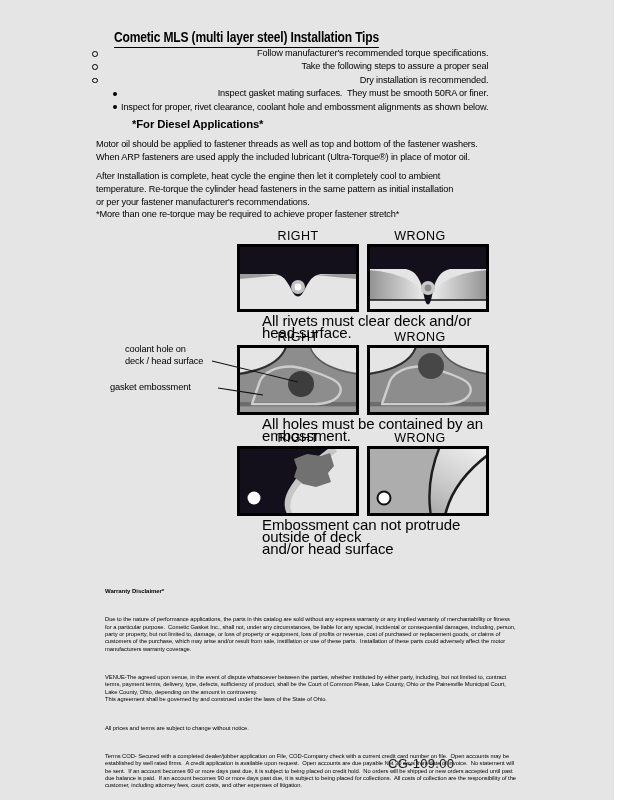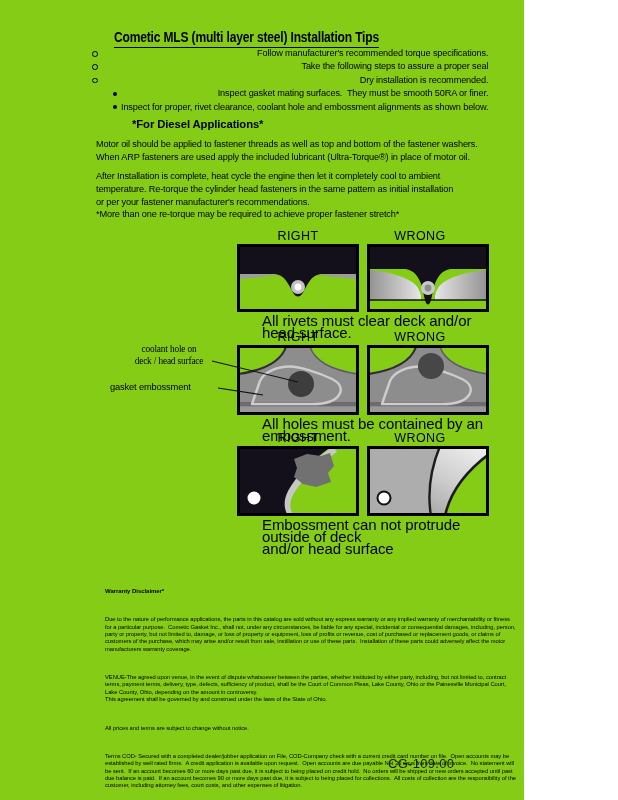--- a/index.html
+++ b/index.html
@@ -1,17 +1,17 @@
 <!DOCTYPE html>
 <html><head>
 <meta charset="utf-8">
 <style>
   html,body{margin:0;padding:0;background:#ffffff;}
   .page{
-    position:relative;width:524px;height:800px;background:#84cc16;overflow:hidden;
+    position:relative;width:614px;height:800px;background:#e5e5e5;overflow:hidden;
     font-family:"Liberation Sans","DejaVu Sans",sans-serif;color:#000;
     -webkit-font-smoothing:antialiased;
   }
   .title{
     position:absolute;left:114px;top:29px;
     font-size:14px;font-weight:bold;letter-spacing:-0.2px;white-space:nowrap;
     border-bottom:1.6px solid #000;padding-bottom:2px;
     transform:scaleX(0.86);transform-origin:left top;
   }
   .bullets{position:absolute;left:92px;top:47px;font-size:9.2px;line-height:13.4px;letter-spacing:-0.15px;}
@@ -27,21 +27,21 @@
   .dset{position:absolute;left:237px;width:252px;}
   #dset1{top:229px;}
   #dset2{top:330px;}
   #dset3{top:431px;}
   .dlabels{display:flex;gap:0;}
   .dlabel{width:122px;text-align:center;font-size:12.5px;letter-spacing:0.4px;line-height:14px;}
   .dboxes{display:flex;gap:8px;margin-top:1px;}
   svg.diag{display:block;}
   .dcap{margin-top:3px;font-size:15px;line-height:12px;letter-spacing:-0.1px;white-space:pre-wrap;margin-left:25px;}
   .ann{position:absolute;font-size:9.3px;line-height:11.8px;letter-spacing:-0.15px;white-space:pre-wrap;}
-  #ann-coolant{left:118px;top:344px;width:102px;text-align:center;font-family:Liberation Serif, serif;}
+  #ann-coolant{left:125px;top:344px;width:102px;text-align:left;}
   #ann-emboss{left:110px;top:382px;width:110px;text-align:left;}
   .ann-lines{position:absolute;left:110px;top:340px;z-index:5;pointer-events:none;}
   .legal{position:absolute;left:105px;top:573px;width:413px;font-size:5.8px;line-height:7.3px;letter-spacing:-0.05px;white-space:pre-wrap;}
   .legal-h{font-weight:bold;font-size:6px;margin:0 0 7px 0;}
   .legal p{margin:0 0 6.6px 0;}
   .pcode{position:absolute;left:388px;top:756px;font-size:13px;letter-spacing:0.3px;color:#1a1a1a;white-space:nowrap;}
 </style>
 </head>
 <body>
 

